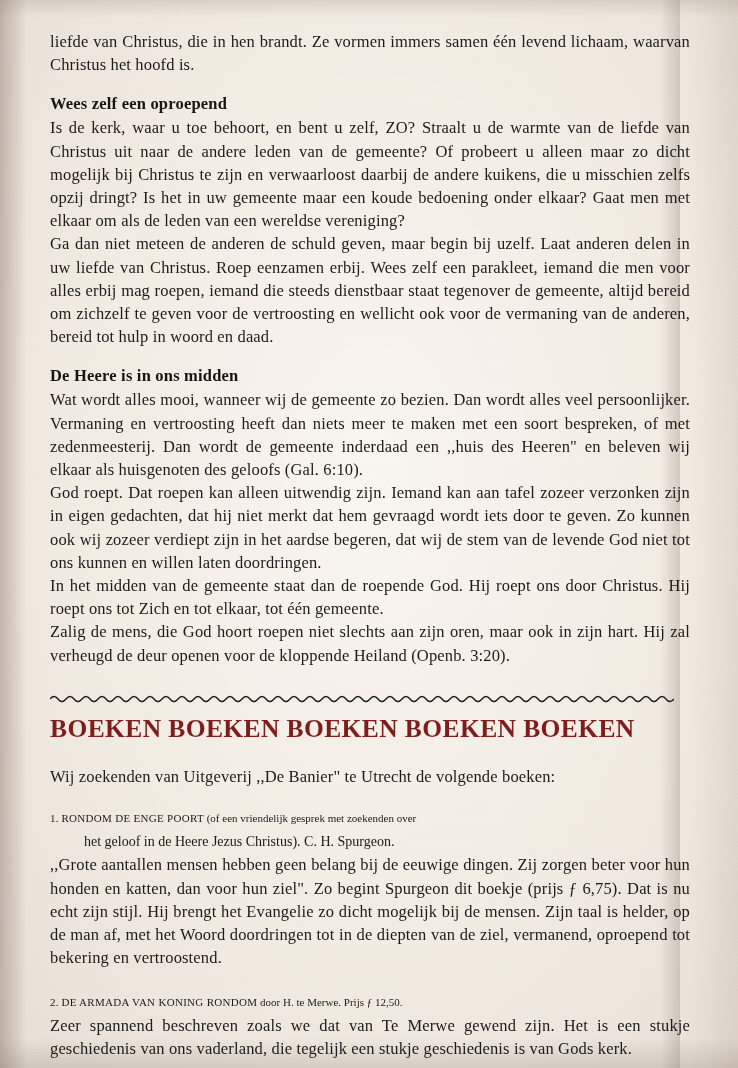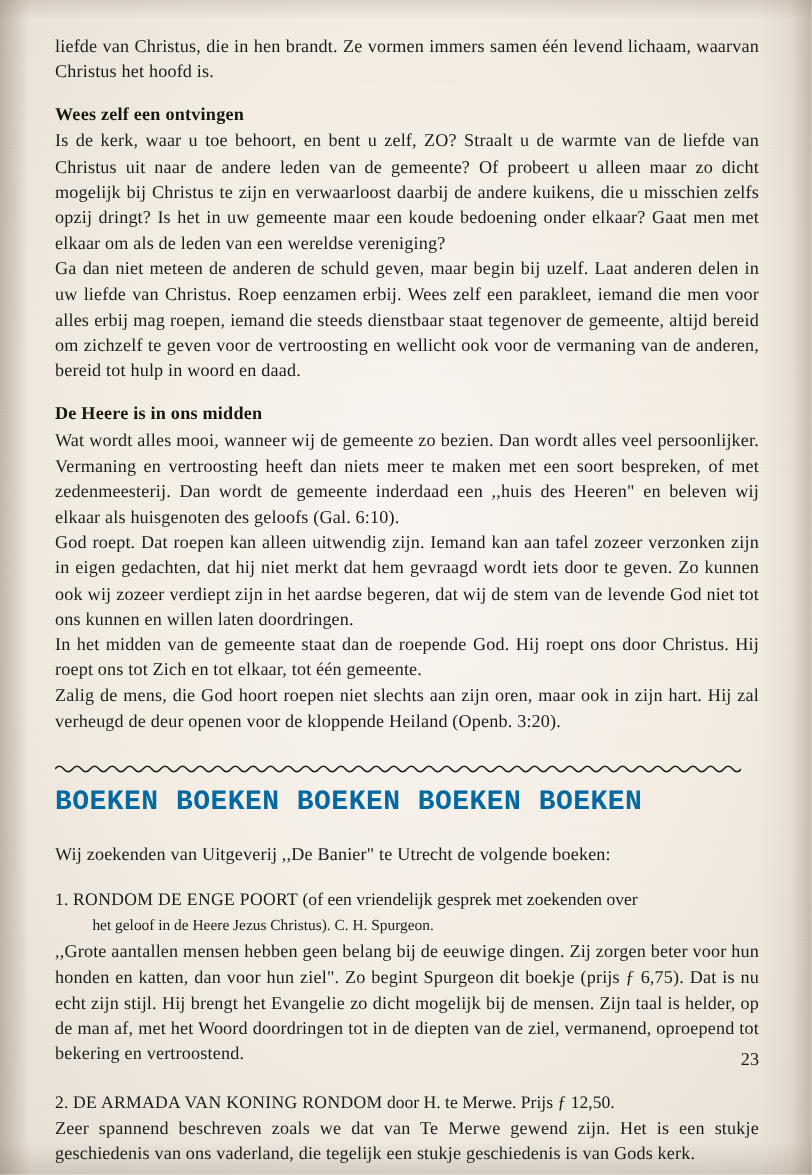--- a/index.html
+++ b/index.html
@@ -8,21 +8,21 @@
     background: #ffffff;
   }
   body {
     width: 738px;
     height: 1068px;
     overflow: hidden;
     font-family: "Liberation Serif", serif;
   }
   .page {
     position: relative;
-    width: 738px;
+    width: 680px;
     height: 1068px;
     background: #efe7dc;
   }
   
   .paper {
     position: absolute;
     left: 0; top: 0;
     width: 738px;
     height: 1068px;
     background:
@@ -86,35 +86,35 @@
   .sep {
     margin: 26px 0 10px 0;
     height: 12px;
     width: 624px;
     overflow: hidden;
   }
   .sep svg { display: block; }
 
   h1.boeken {
     margin: 0 0 22px 0;
-    font-family: Liberation Mono, monospace;
+    font-family: Liberation Serif, serif;
     font-weight: bold;
     font-size: 25.5px;
     line-height: 28px;
     letter-spacing: 0.4px;
-    color: #0369a1;
+    color: #7f1d1d;
   }
 
   .intro { margin-bottom: 19px; }
 
   .item {
     margin-bottom: 4px;
   }
   .item-first-line {
-    font-size: 16px;
+    font-size: 11px;
     line-height: 23.2px;
     text-align: left;
   }
   .indent-line {
     text-indent: 0;
     padding-left: 34px;
     font-size: 14px;
     line-height: 23.2px;
   }
   .num { letter-spacing: 0.2px; }
@@ -149,21 +149,21 @@
   <div class="edge-right"></div>
   <div class="edge-top"></div>
   <div class="edge-bottom"></div>
 
   <div class="content">
 
     <p>liefde van Christus, die in hen brandt. Ze vormen immers samen één levend lichaam, waarvan Christus het hoofd is.</p>
 
     <div class="blockgap"></div>
 
-    <h3 class="subhead">Wees zelf een ontvingen</h3>
+    <h3 class="subhead">Wees zelf een oproepend</h3>
     <p>Is de kerk, waar u toe behoort, en bent u zelf, ZO? Straalt u de warmte van de liefde van Christus uit naar de andere leden van de gemeente? Of probeert u alleen maar zo dicht mogelijk bij Christus te zijn en verwaarloost daarbij de andere kuikens, die u misschien zelfs opzij dringt? Is het in uw gemeente maar een koude bedoening onder elkaar? Gaat men met elkaar om als de leden van een wereldse vereniging?</p>
     <p>Ga dan niet meteen de anderen de schuld geven, maar begin bij uzelf. Laat anderen delen in uw liefde van Christus. Roep eenzamen erbij. Wees zelf een parakleet, iemand die men voor alles erbij mag roepen, iemand die steeds dienstbaar staat tegenover de gemeente, altijd bereid om zichzelf te geven voor de vertroosting en wellicht ook voor de vermaning van de anderen, bereid tot hulp in woord en daad.</p>
 
     <div class="blockgap"></div>
 
     <h3 class="subhead">De Heere is in ons midden</h3>
     <p>Wat wordt alles mooi, wanneer wij de gemeente zo bezien. Dan wordt alles veel persoonlijker. Vermaning en vertroosting heeft dan niets meer te maken met een soort bespreken, of met zedenmeesterij. Dan wordt de gemeente inderdaad een ,,huis des Heeren" en beleven wij elkaar als huisgenoten des geloofs (Gal. 6:10).</p>
     <p>God roept. Dat roepen kan alleen uitwendig zijn. Iemand kan aan tafel zozeer verzonken zijn in eigen gedachten, dat hij niet merkt dat hem gevraagd wordt iets door te geven. Zo kunnen ook wij zozeer verdiept zijn in het aardse begeren, dat wij de stem van de levende God niet tot ons kunnen en willen laten doordringen.</p>
     <p>In het midden van de gemeente staat dan de roepende God. Hij roept ons door Christus. Hij roept ons tot Zich en tot elkaar, tot één gemeente.</p>
     <p>Zalig de mens, die God hoort roepen niet slechts aan zijn oren, maar ook in zijn hart. Hij zal verheugd de deur openen voor de kloppende Heiland (Openb. 3:20).</p>
@@ -194,15 +194,14 @@
       <div class="item-first-line">
         <span class="num">2.</span>
         <span class="caps">DE ARMADA VAN KONING RONDOM</span>
         <span>door H. te Merwe. Prijs ƒ 12,50.</span>
       </div>
       <p>Zeer spannend beschreven zoals we dat van Te Merwe gewend zijn. Het is een stukje geschiedenis van ons vaderland, die tegelijk een stukje geschiedenis is van Gods kerk.</p>
     </div>
 
   </div>
 
-  <div class="pageno">23</div>
   <div class="grain"></div>
 </div>
 
 </body></html>

